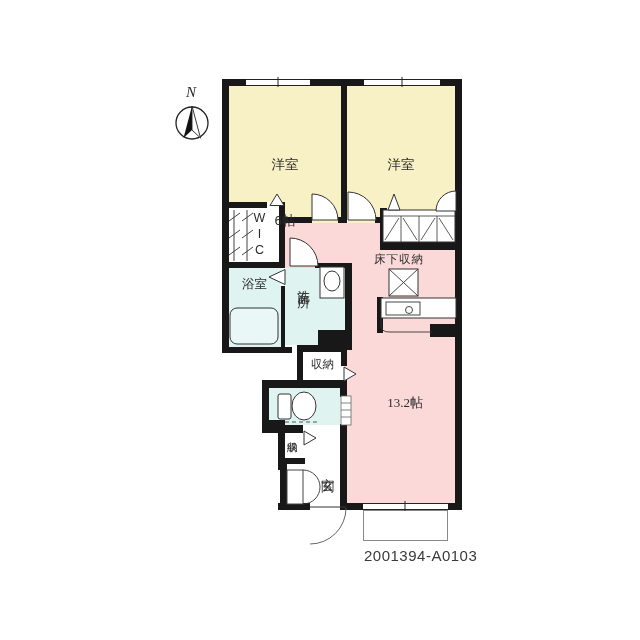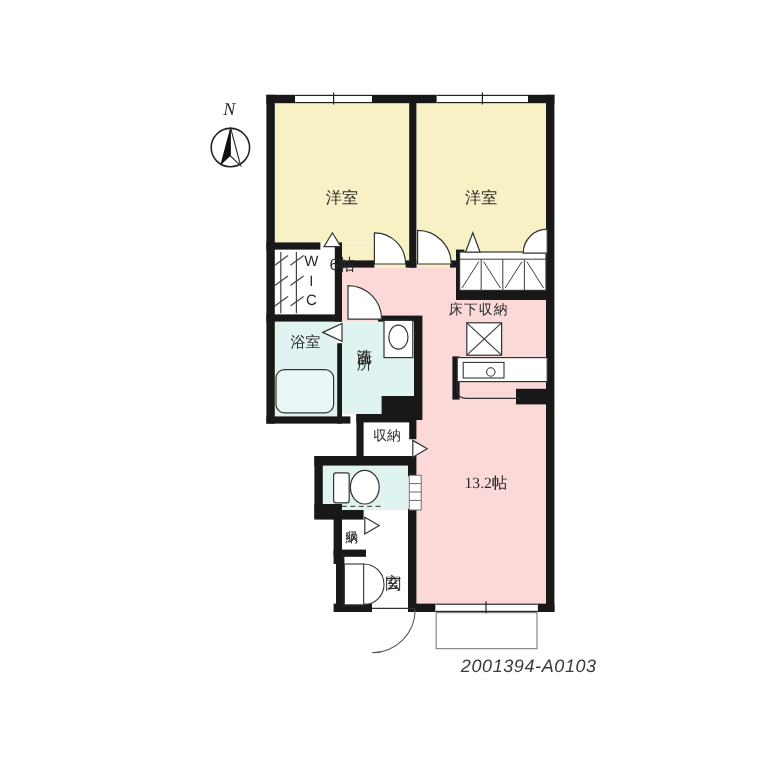--- a/index.html
+++ b/index.html
@@ -169,21 +169,21 @@
   <div class="lbl nlab" style="left:186px;top:82px;">N</div>
 
   <div class="lbl ctr" style="left:229px;top:118px;width:112px;font-size:13.5px;">
     <div>洋室</div>
     <div>6帖</div>
   </div>
   <div class="lbl ctr" style="left:347px;top:118px;width:108px;font-size:13.5px;">
     <div>洋室</div>
   </div>
   <div class="lbl v" style="left:250px;top:211px;font-size:12.5px;letter-spacing:2px;">WIC</div>
-  <div class="lbl ctr" style="left:228px;top:277px;width:53px;font-size:12.5px;">浴室</div>
+  <div class="lbl ctr" style="left:228px;top:277px;width:53px;font-size:12.5px;font-family:Liberation Mono, monospace;">浴室</div>
   <div class="lbl v" style="left:294px;top:280px;font-size:12.5px;letter-spacing:3px;">洗面所</div>
   <div class="lbl ctr" style="left:366px;top:251px;width:66px;font-size:11.5px;letter-spacing:1px;">床下収納</div>
   <div class="lbl ctr" style="left:360px;top:394px;width:90px;font-size:13px;font-family:Liberation Serif, serif;">13.2帖</div>
   <div class="lbl ctr" style="left:300px;top:356px;width:45px;font-size:11.5px;">収納</div>
   <div class="lbl v" style="left:285px;top:433px;font-size:10.5px;letter-spacing:1px;">収納</div>
   <div class="lbl v" style="left:318px;top:467px;font-size:13px;letter-spacing:3px;">玄関</div>
-  <div class="lbl code" style="left:384px;top:545px;font-style:italic;">2001394-A0103</div>
+  <div class="lbl code" style="left:364px;top:545px;">2001394-A0103</div>
 </div>
 
 </body></html>

